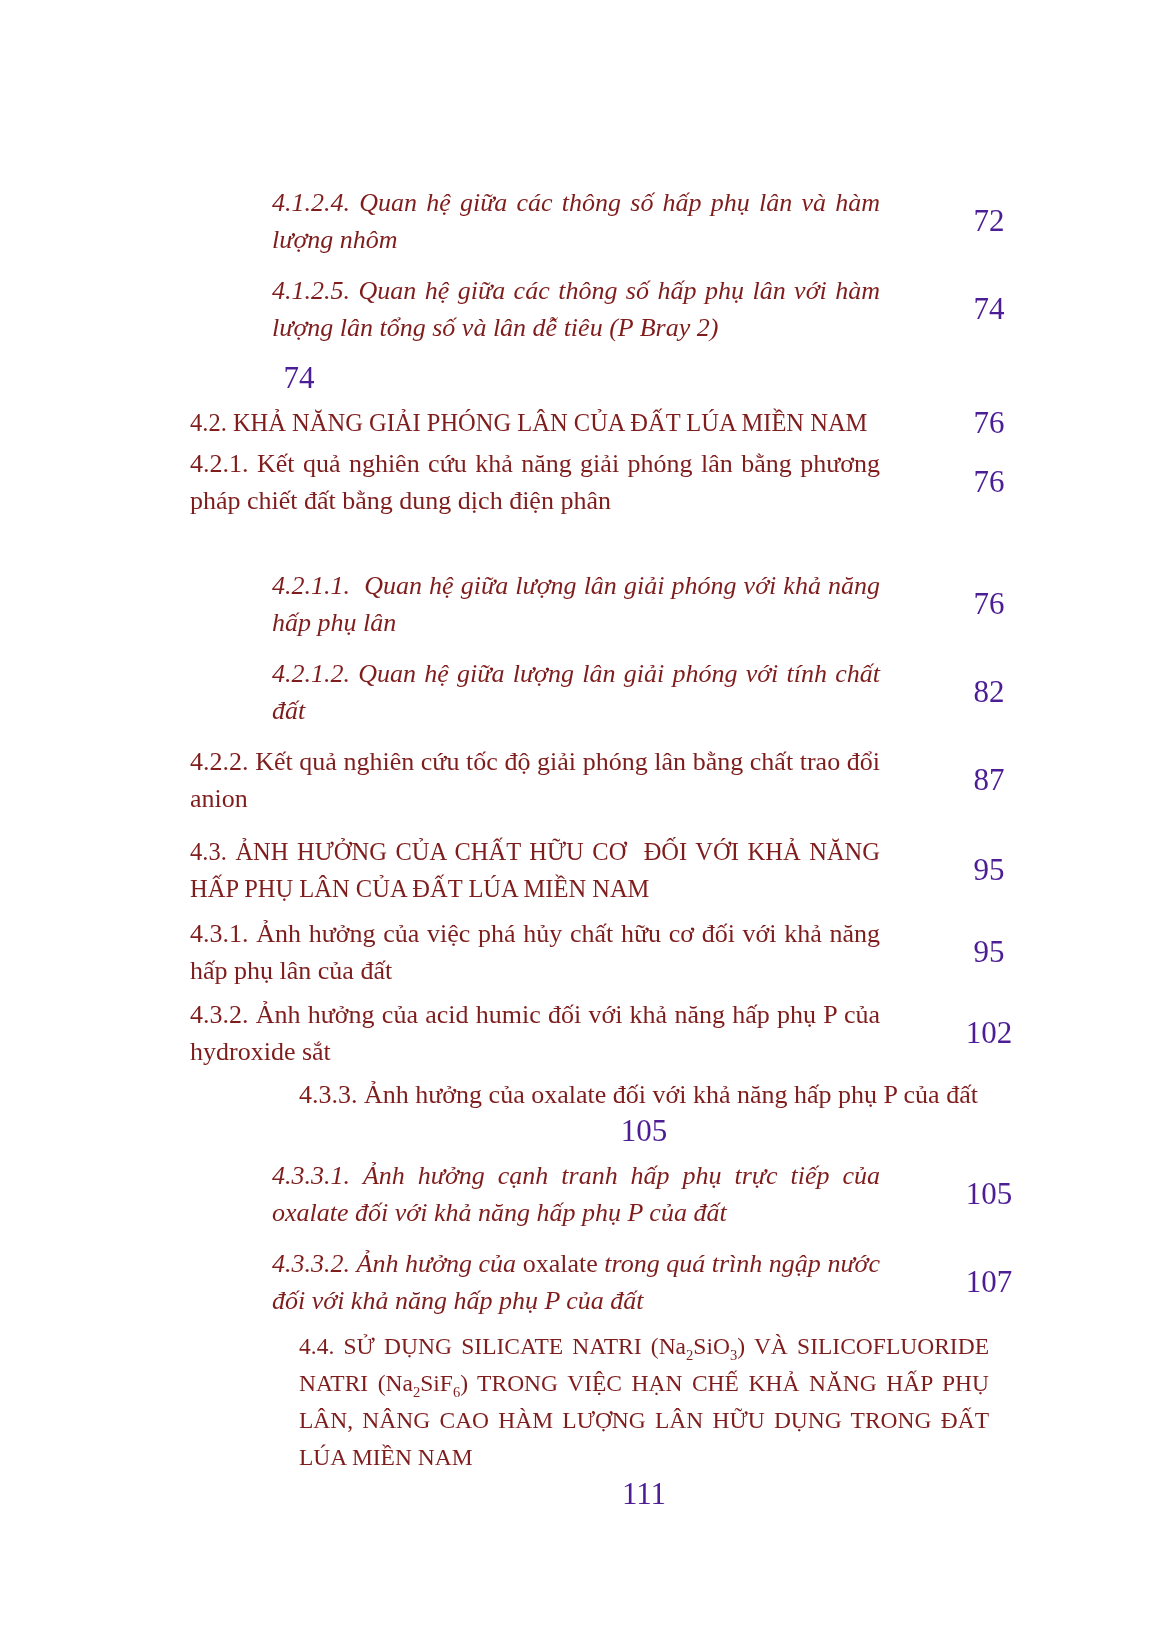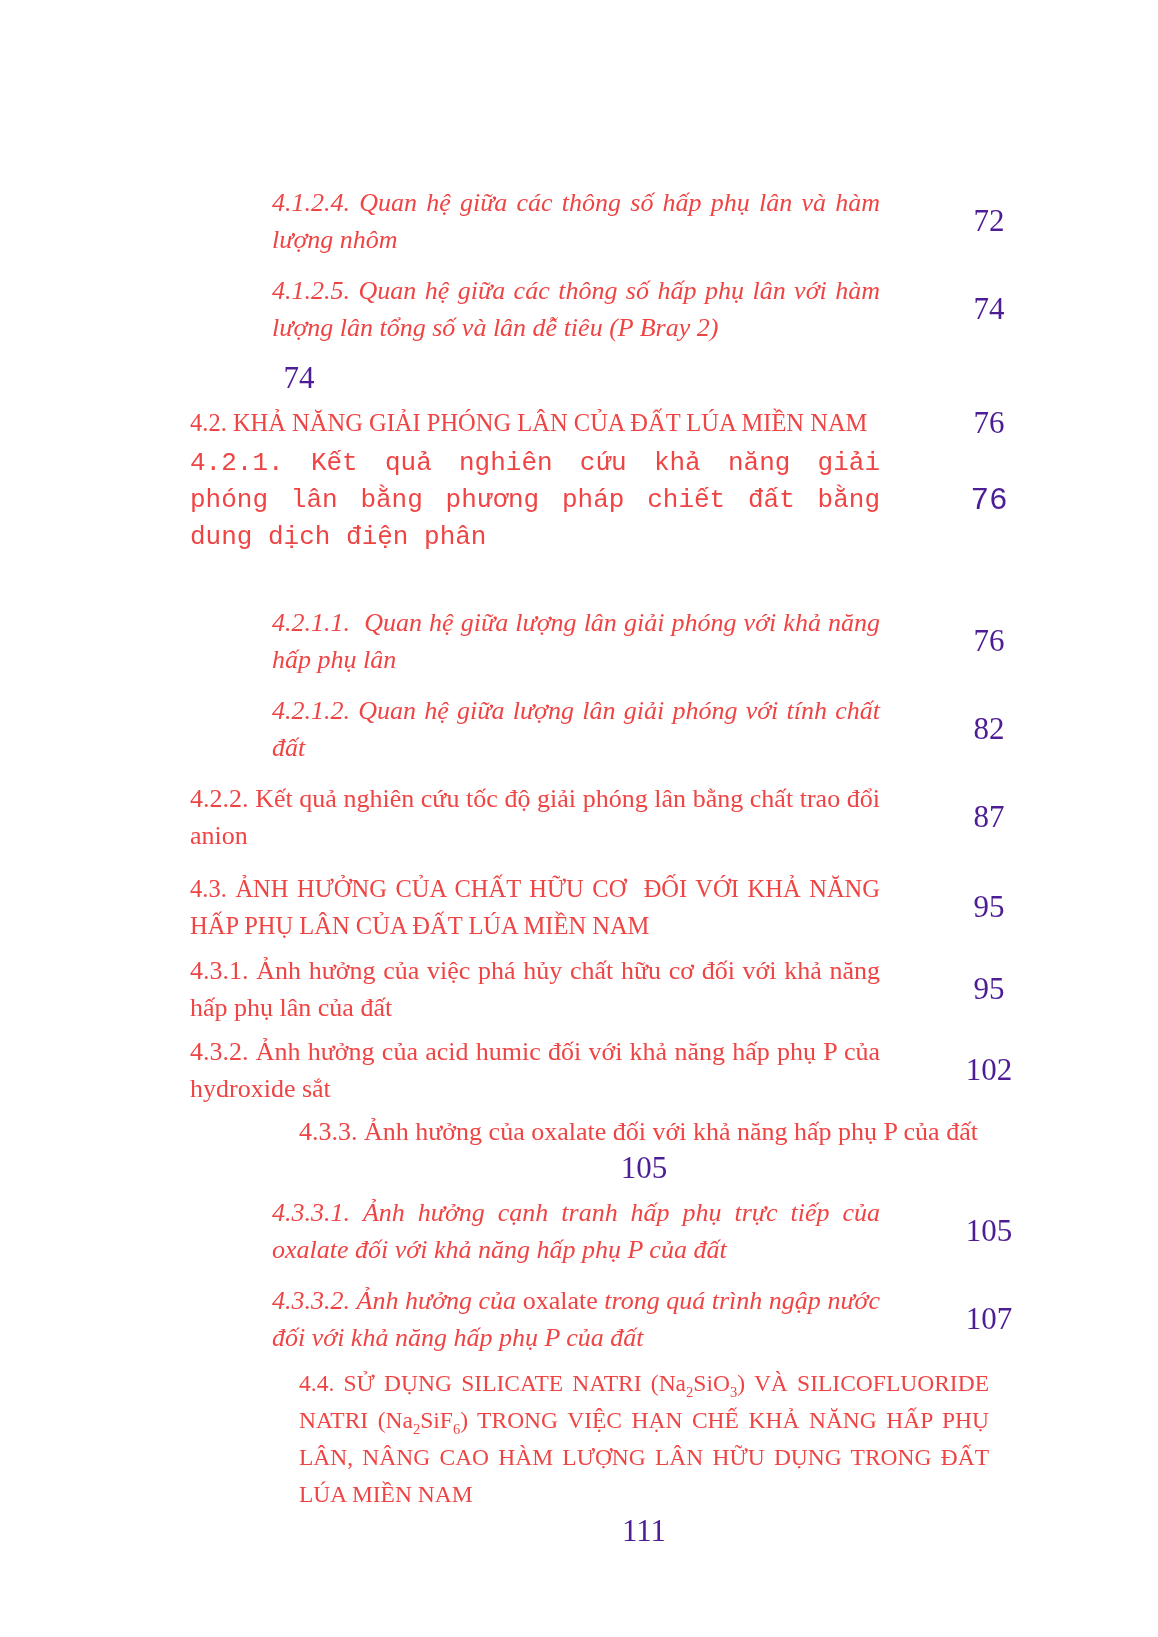--- a/index.html
+++ b/index.html
@@ -28,21 +28,21 @@
     display: flex;
     align-items: center;
   }
   .entry-text {
     box-sizing: border-box;
     width: 690px;
     margin: 0;
     font-size: 26px;
     line-height: 37px;
     text-align: justify;
-    color: #ef4444;
+    color: #7f1d1d;
   }
   .entry.indent .entry-text {
     padding-left: 82px;
   }
   .entry.italic .entry-text {
     font-style: italic;
   }
   .entry.caps .entry-text {
     font-size: 24.5px;
   }
@@ -60,21 +60,21 @@
     justify-content: center;
     font-size: 31px;
     font-style: normal;
     color: #4c1d95;
   }
   
   .entry:nth-child(1)  { margin-bottom: 14px; }
   .entry:nth-child(2)  { margin-bottom: 14px; }
   .entry:nth-child(3)  { margin-bottom: 8px; }
   .entry:nth-child(4)  { margin-bottom: 4px; }
-  .entry:nth-child(5)  { margin-bottom: 16px; font-family: Liberation Mono, monospace; }
+  .entry:nth-child(5)  { margin-bottom: 16px; }
   .entry:nth-child(6)  { margin-bottom: 14px; margin-top: 48px; }
   .entry:nth-child(7)  { margin-bottom: 14px; }
   .entry:nth-child(8)  { margin-bottom: 16px; }
   .entry:nth-child(9)  { margin-bottom: 8px; }
   .entry:nth-child(10) { margin-bottom: 7px; }
   .entry:nth-child(11) { margin-bottom: 6px; justify-content: space-between; }
   .entry:nth-child(12) { margin-bottom: 8px; flex-direction: column; }
   .entry:nth-child(13) { margin-bottom: 14px; }
   .entry:nth-child(14) { margin-bottom: 9px; }
   .entry:nth-child(15) { margin-bottom: 0; flex-direction: column; }

